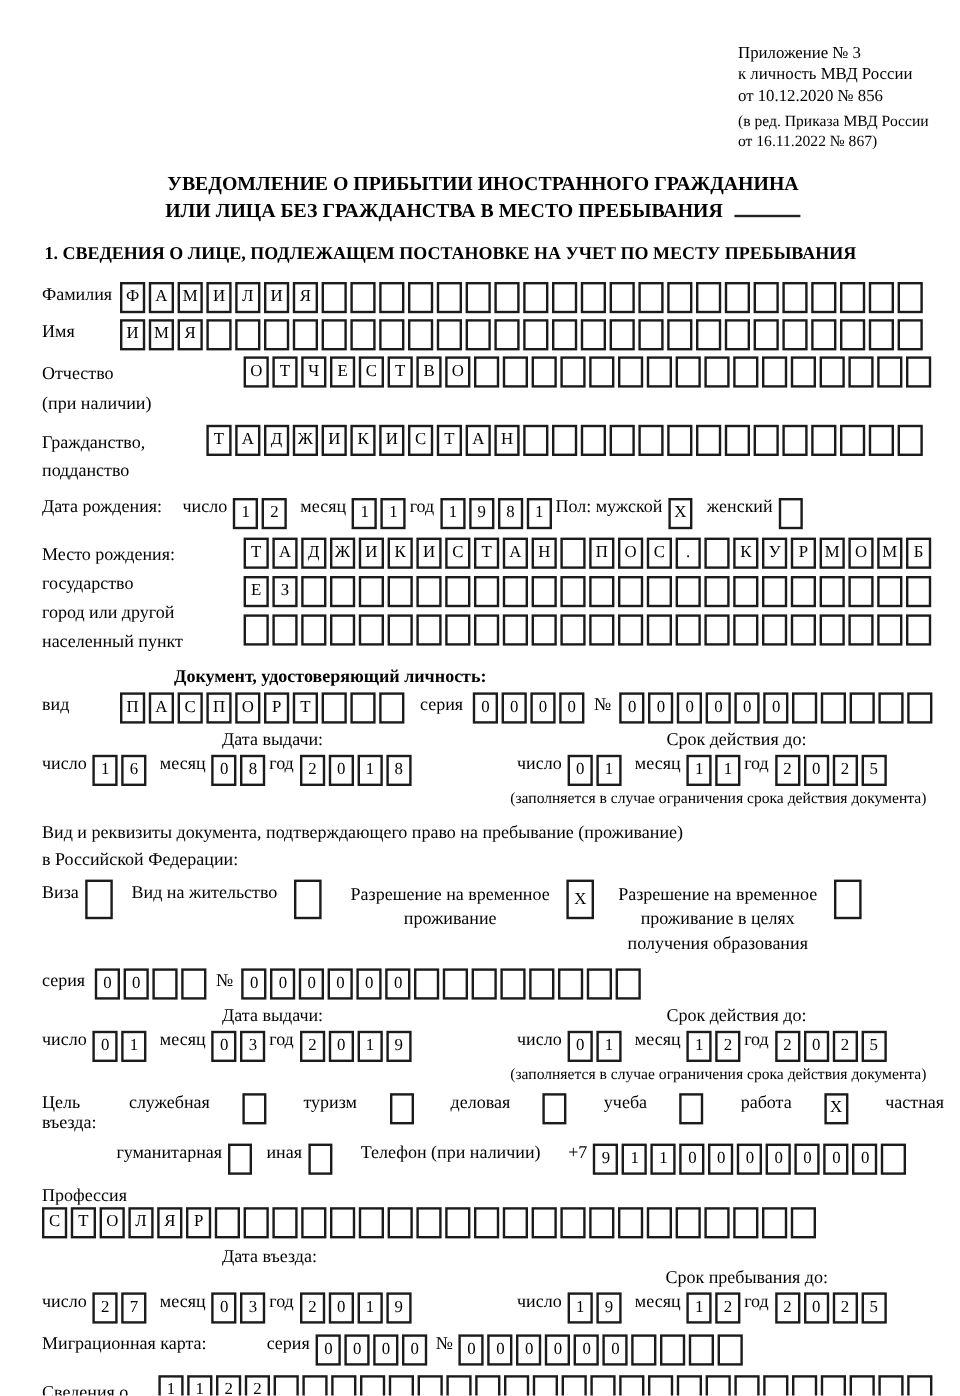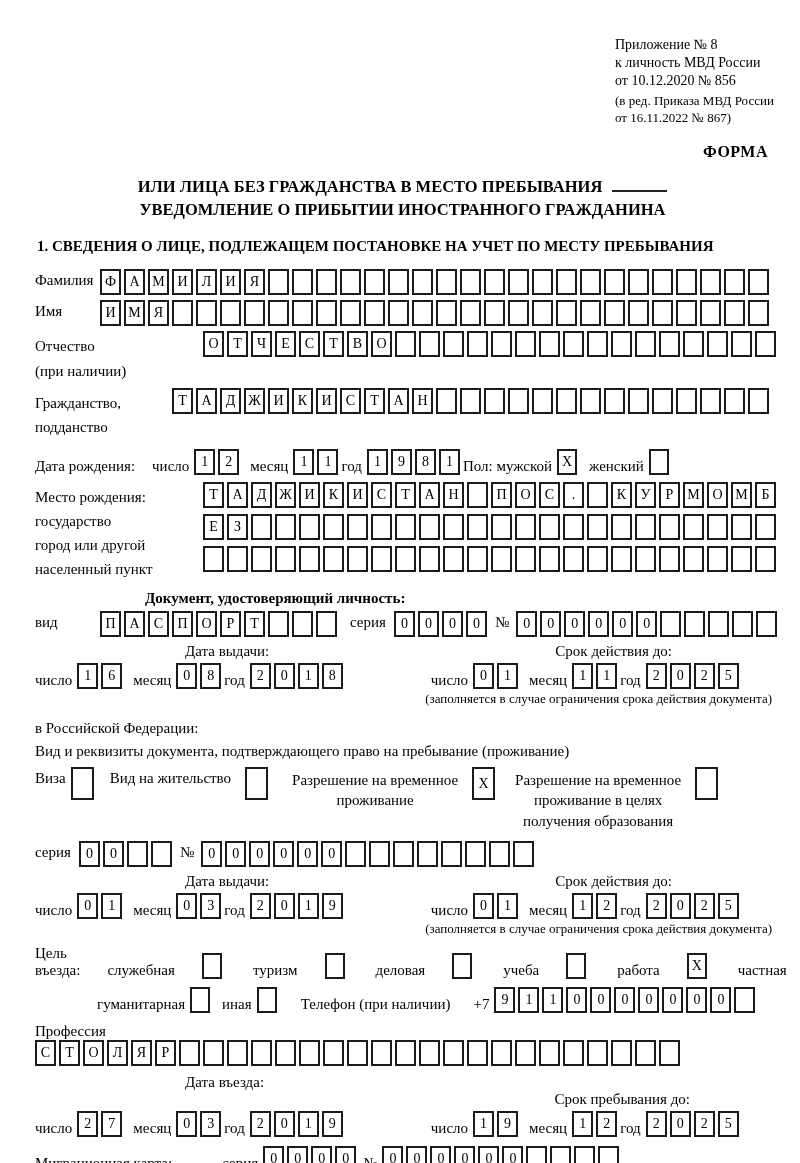--- a/index.html
+++ b/index.html
@@ -25,53 +25,52 @@
         font-size:14px;background:#fff;}
   .cb{flex:0 0 auto;box-sizing:border-box;width:20px;height:26px;border:2px solid #1b1b1b;
       display:flex;align-items:center;justify-content:center;font-size:14px;background:#fff;}
   .cb-lg{width:23px;height:33px;}
 
   .w65{width:65px;} .w93{width:93px;} .w137{width:137px;} .w168{width:168px;} .w97{width:97px;}
 
   .doc-head{margin-top:8px;margin-left:110px;width:560px;font-weight:bold;}
   .dlbl-row{display:flex;margin-top:6px;font-family:Liberation Serif, serif;}
   .dl1{margin-left:150px;} .dl2{margin-left:auto;margin-right:128px;}
-  .date-row{display:flex;align-items:flex-end;margin-top:3px;}
+  .date-row{display:flex;align-items:flex-start;margin-top:3px;}
   .date-row .word{margin-right:5px;}
   .sp85{width:85px;} .sp8{width:8px;} .sp12{width:12px;}
   .note{font-size:13px;text-align:right;margin:2px 28px 0 0;}
   .para{margin-top:10px;line-height:1.55;}
 
   .opt-row{display:flex;align-items:flex-start;margin-top:4px;}
   .opt{display:flex;align-items:flex-start;}
   .opt .t{padding-top:3px;}
   .opt-center{text-align:center;white-space:pre-line;line-height:1.35;padding-top:3px;}
 
   .mb6{margin-bottom:6px;}
 </style>
 </head>
 <body>
 
 <div class="page">
 
   <div class="hdr">
-    <div>Приложение № 8</div>
+    <div>Приложение № 3</div>
     <div>к личность МВД России</div>
     <div>от 10.12.2020 № 856</div>
     <div class="rev">
       <div>(в ред. Приказа МВД России</div>
       <div>от 16.11.2022 № 867)</div>
     </div>
   </div>
 
-  <div class="forma">ФОРМА</div>
 
   <div class="title">
+    <div>УВЕДОМЛЕНИЕ О ПРИБЫТИИ ИНОСТРАННОГО ГРАЖДАНИНА</div>
     <div><span>ИЛИ ЛИЦА БЕЗ ГРАЖДАНСТВА В МЕСТО ПРЕБЫВАНИЯ</span><span class="blank-line"></span></div>
-    <div>УВЕДОМЛЕНИЕ О ПРИБЫТИИ ИНОСТРАННОГО ГРАЖДАНИНА</div>
   </div>
 
   <div class="sec-head">1. СВЕДЕНИЯ О ЛИЦЕ, ПОДЛЕЖАЩЕМ ПОСТАНОВКЕ НА УЧЕТ ПО МЕСТУ ПРЕБЫВАНИЯ</div>
 
   <div class="row" style="margin-top:14px;">
     <div class="lbl w65">Фамилия</div>
     <div class="cells">
         <span class="cell">Ф</span>
         <span class="cell">А</span>
         <span class="cell">М</span>
@@ -393,22 +392,22 @@
     <div class="cells">
         <span class="cell">2</span>
         <span class="cell">0</span>
         <span class="cell">2</span>
         <span class="cell">5</span>
       </div>
   </div>
   <div class="note">(заполняется в случае ограничения срока действия документа)</div>
 
   <div class="para">
+    <div>Вид и реквизиты документа, подтверждающего право на пребывание (проживание)</div>
     <div>в Российской Федерации:</div>
-    <div>Вид и реквизиты документа, подтверждающего право на пребывание (проживание)</div>
   </div>
 
   <div class="opt-row">
     <div class="opt">
       <span class="t">Виза</span>
       <div class="cb cb-lg" style="margin-left:5px;"></div>
     </div>
     <div class="opt" style="margin-left:16px;">
       <span class="t">Вид на жительство</span>
       <div class="cb cb-lg" style="margin-left:14px;"></div>

